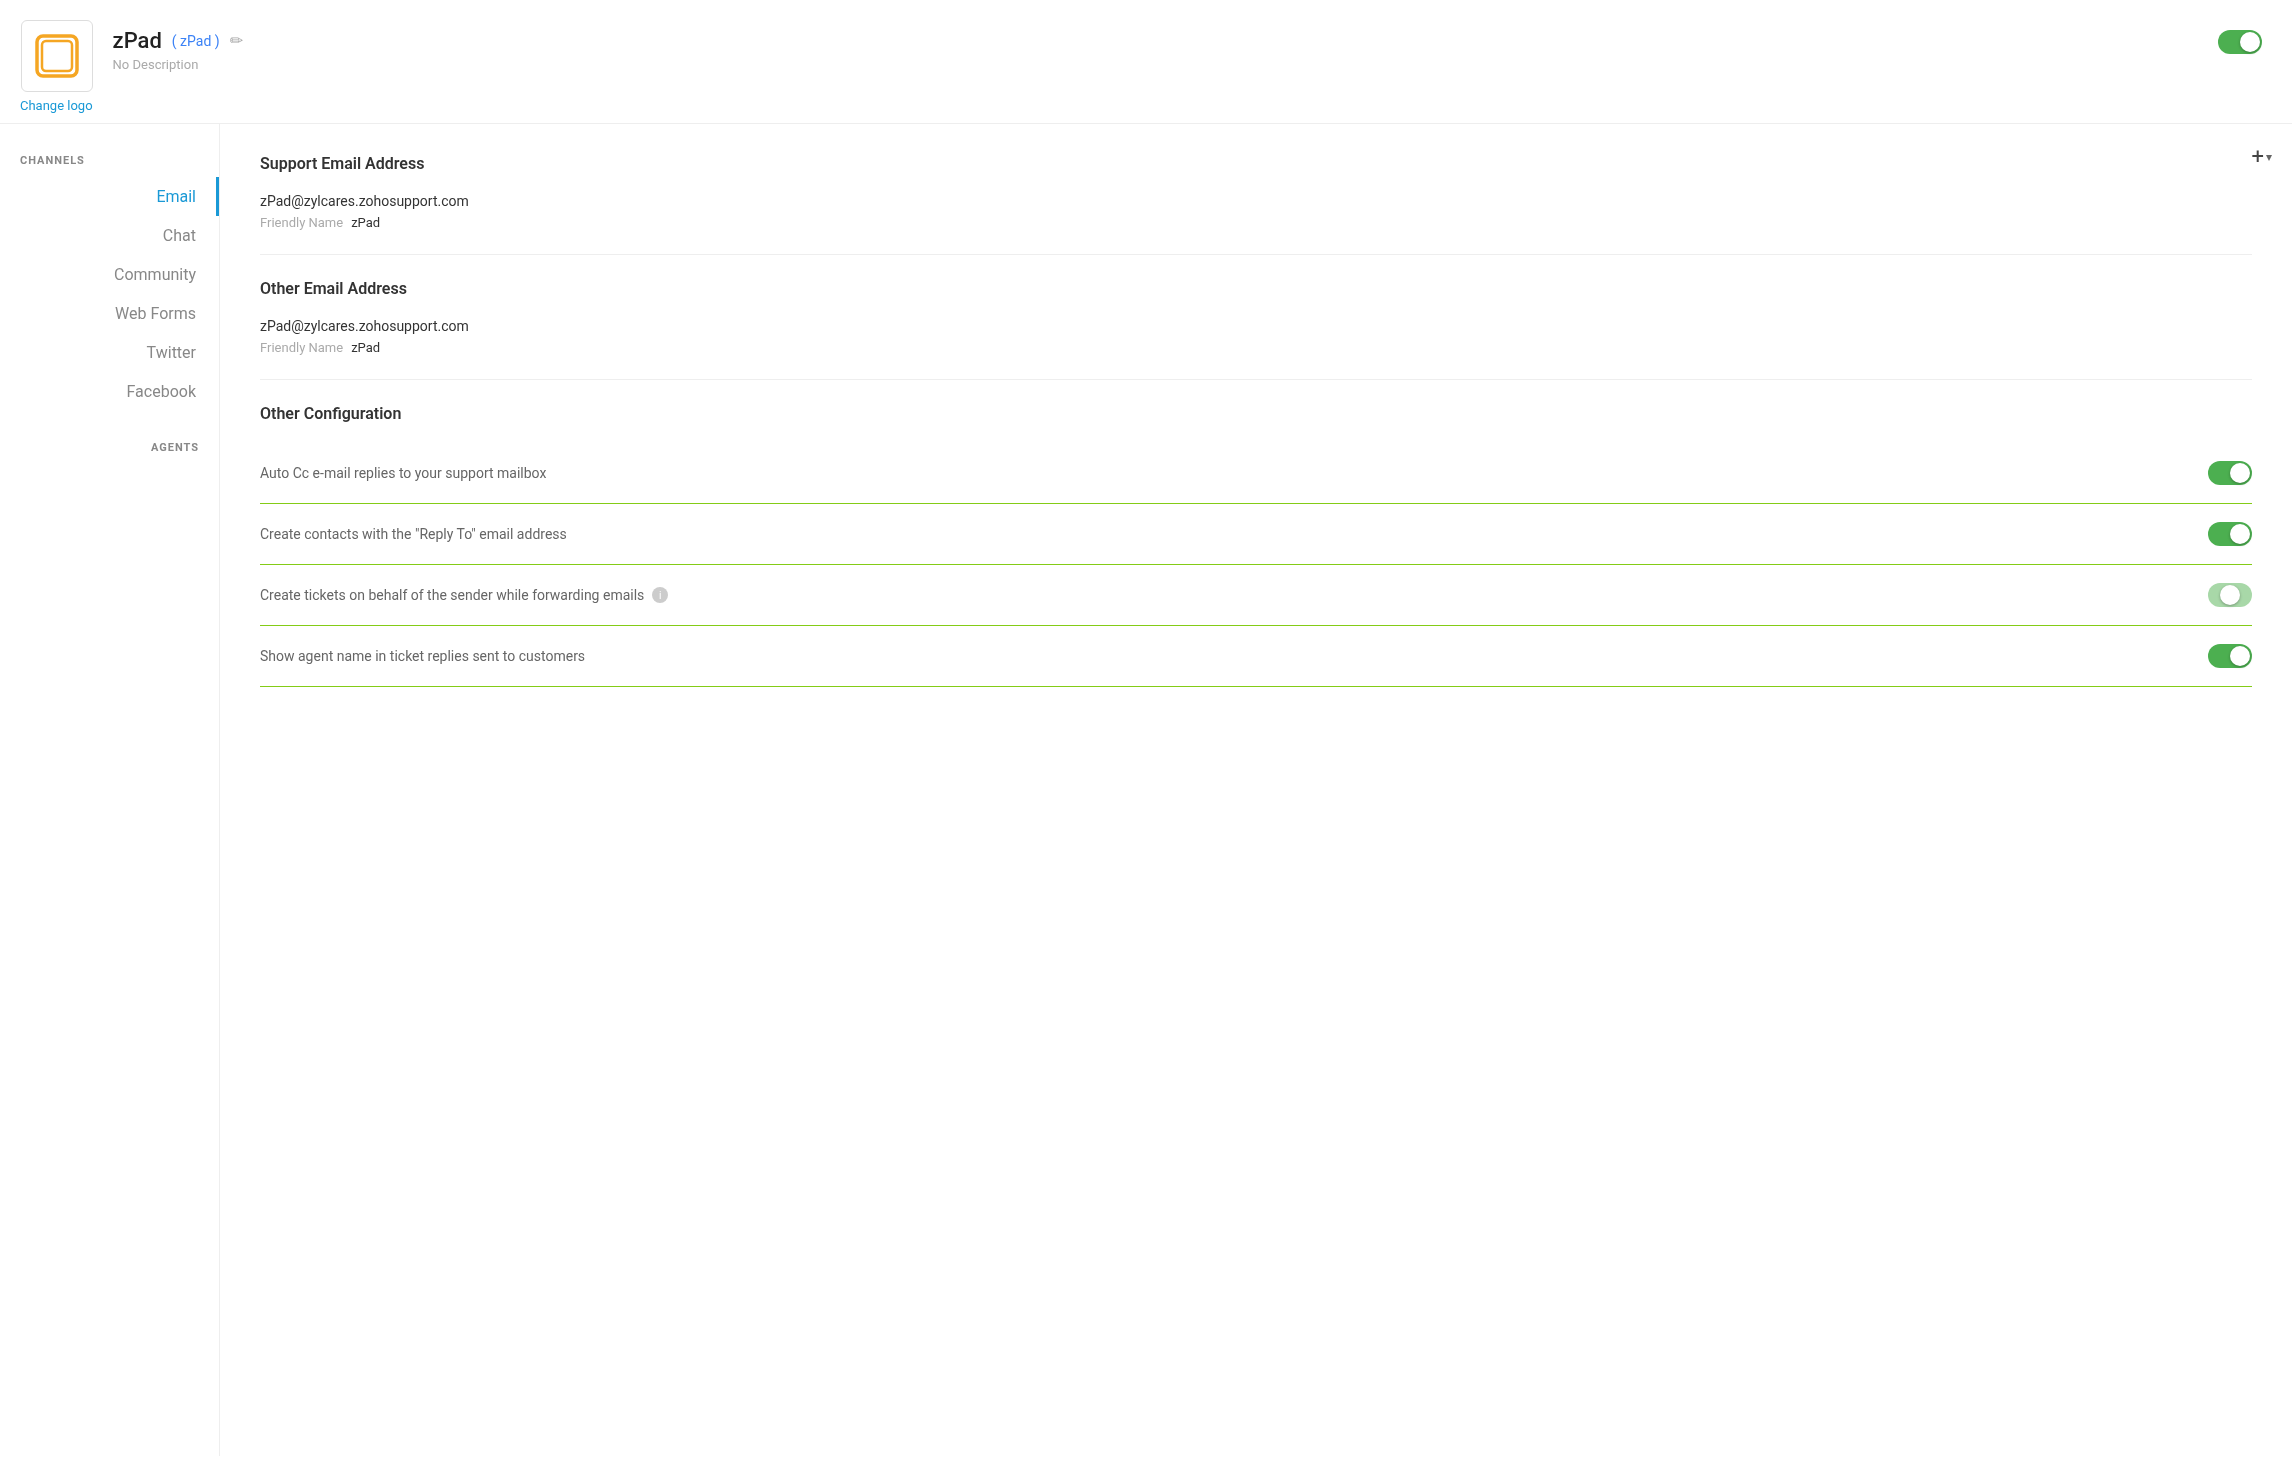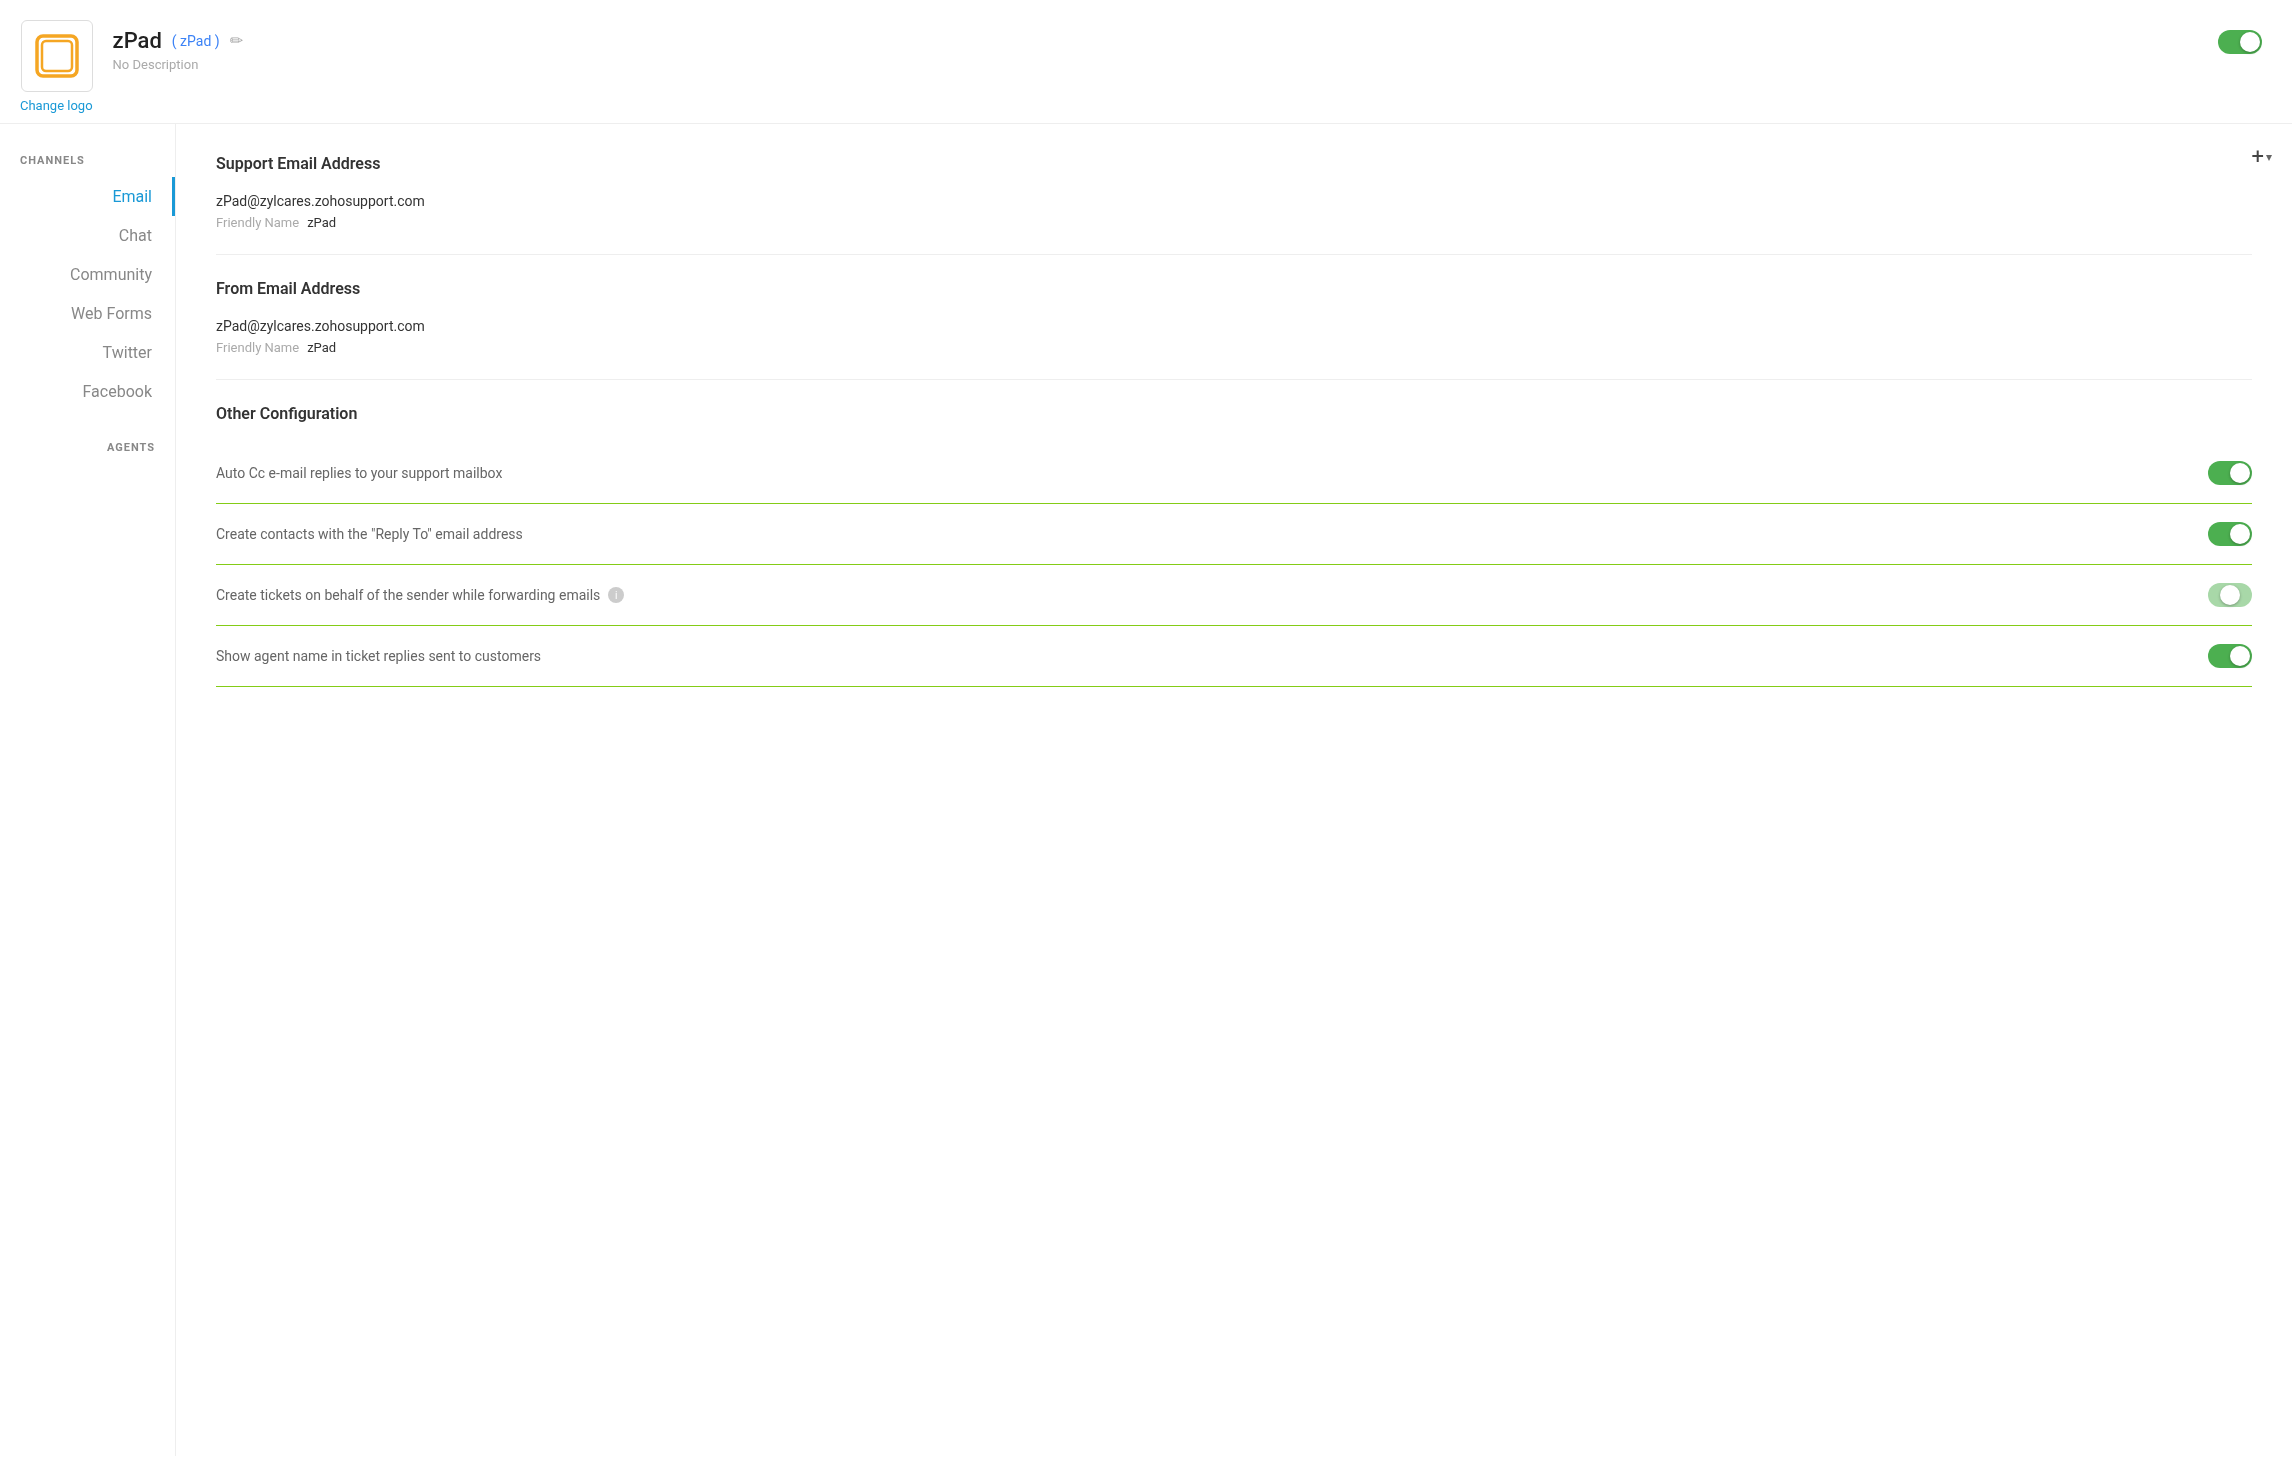--- a/index.html
+++ b/index.html
@@ -104,21 +104,21 @@
     .toggle-track.on .toggle-thumb { left: 22px; }
     .toggle-track.partial .toggle-thumb { left: 12px; }
 
     .main-layout {
       display: flex;
       min-height: calc(100vh - 130px);
     }
 
     
     .sidebar {
-      width: 176px;
+      width: 220px;
       padding: 30px 0;
       border-right: 1px solid #eee;
       flex-shrink: 0;
     }
     .sidebar-section-title {
       font-size: 11px;
       font-weight: 700;
       color: #888;
       letter-spacing: 1px;
       padding: 0 20px 10px 20px;
@@ -289,21 +289,21 @@
     <div class="field-group">
       <div class="field-value">zPad@zylcares.zohosupport.com</div>
       <div class="field-label-row">
         <span class="field-label">Friendly Name</span>
         <span class="field-label-value">zPad</span>
       </div>
     </div>
 
     <hr class="divider">
 
-    <div class="section-title">From Email Address</div>
+    <div class="section-title">Other Email Address</div>
 
     <div class="field-group">
       <div class="field-value">zPad@zylcares.zohosupport.com</div>
       <div class="field-label-row">
         <span class="field-label">Friendly Name</span>
         <span class="field-label-value">zPad</span>
       </div>
     </div>
 
     <hr class="divider">

